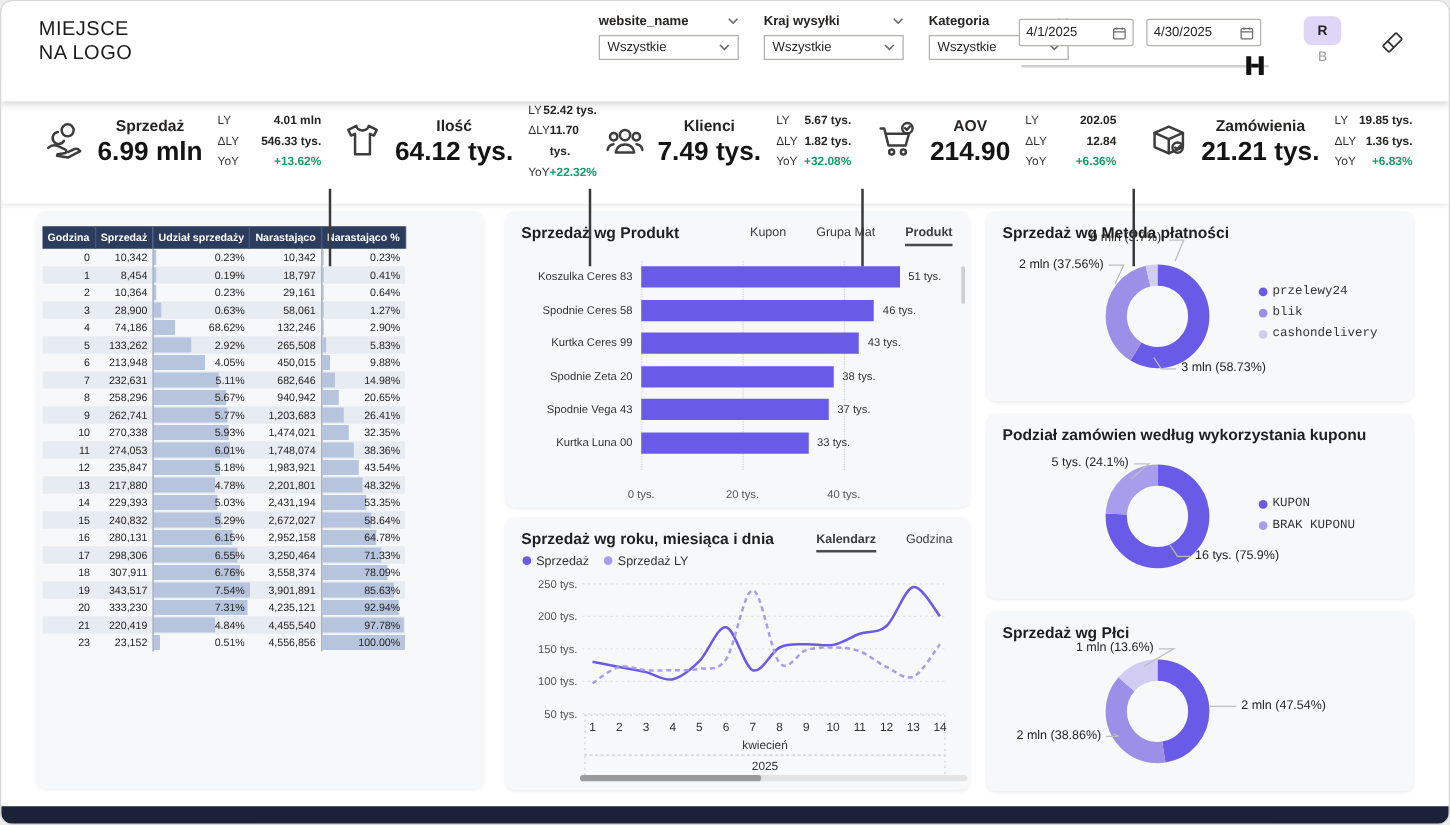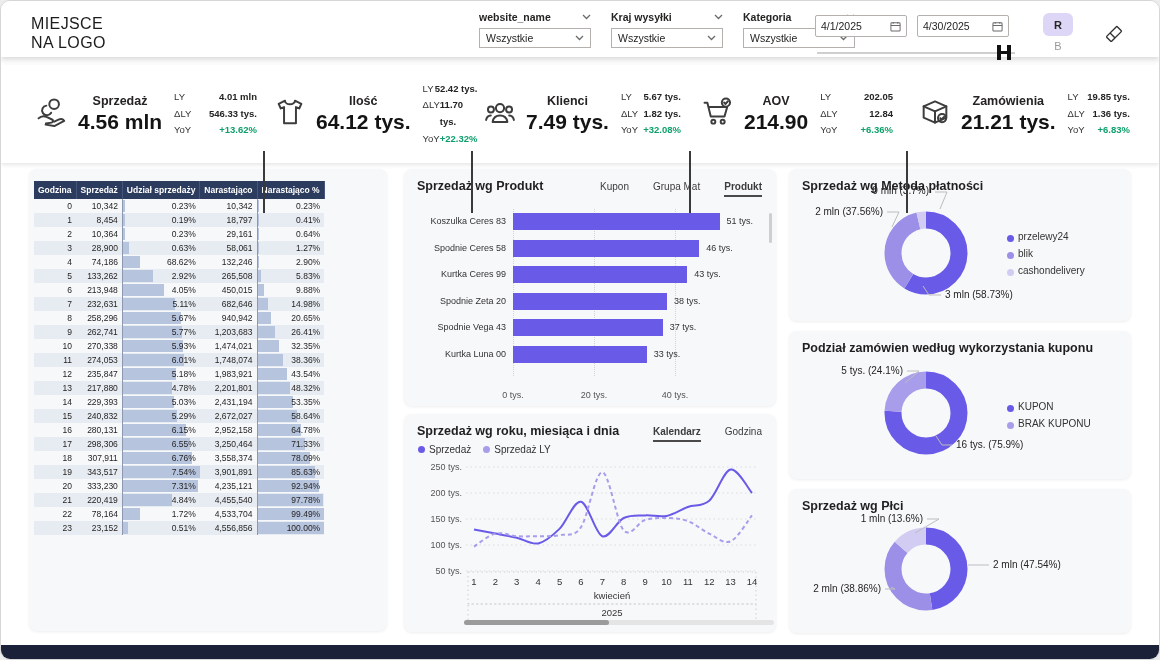--- a/index.html
+++ b/index.html
@@ -1,20 +1,20 @@
 <!DOCTYPE html>
 <html><head>
 <meta charset="utf-8">
 <style>
 * { box-sizing: border-box; margin: 0; padding: 0; }
 body { margin:0; background:#ececec; font-family:"Liberation Sans", sans-serif; }
 .frame { position:relative; width:1160px; height:660px; background:#fff; border:1px solid #d6d6d6; border-radius:10px; overflow:hidden; }
 
 
-.topbar { position:absolute; top:0; left:0; right:0; height:56px; background:#fff; z-index:6; box-shadow:0 3px 5px rgba(0,0,0,.14); }
+.topbar { position:absolute; top:0; left:0; right:0; height:80px; background:#fff; z-index:6; box-shadow:0 3px 5px rgba(0,0,0,.14); }
 .logo { position:absolute; left:30px; top:13px; font-size:16px; letter-spacing:.4px; color:#1c1c1c; line-height:1.2; font-weight:500; }
 .filters { position:absolute; left:478px; top:10px; display:flex; gap:20px; }
 .filter { width:112px; }
 .flabel { display:flex; justify-content:space-between; align-items:center; font-size:10.5px; color:#252423; font-weight:600; }
 .fbox { margin-top:5px; height:20px; border:1px solid #b3b0ad; background:#fff; display:flex; align-items:center; justify-content:space-between; padding:0 6px; font-size:10.5px; color:#252423; cursor:pointer; }
 .chev { width:9px; height:6px; flex:none; }
 .chev polyline { fill:none; stroke:#6b6b6b; stroke-width:1.3; }
 .dates { position:absolute; left:814px; top:14px; display:flex; gap:10px; }
 .datebox { width:92px; height:22px; border:1px solid #b3b0ad; border-radius:2px; display:flex; align-items:center; justify-content:space-between; padding:0 5px; font-size:10.5px; color:#252423; background:#fff; }
 .cal { width:11px; height:11px; }
@@ -74,21 +74,21 @@
 .linesvg { position:absolute; left:14px; top:46px; }
 .hscroll { position:absolute; left:60px; top:206px; width:310px; height:5px; background:#e4e4e4; border-radius:3px; }
 .hthumb { position:absolute; left:0; top:0; width:145px; height:5px; background:#9b9b9b; border-radius:3px; cursor:pointer; }
 
 
 .donut-svg { position:absolute; inset:0; }
 .callouts { position:absolute; inset:0; pointer-events:none; }
 .callouts polyline { fill:none; stroke:#bdbdbd; stroke-width:1; }
 .dlabel { position:absolute; font-size:10px; color:#252423; white-space:nowrap; }
 .dlegend { position:absolute; font-size:10px; color:#333; }
-.dlegend .li { display:flex; align-items:flex-end; height:17px; cursor:pointer; white-space:nowrap; }
+.dlegend .li { display:flex; align-items:center; height:17px; cursor:pointer; white-space:nowrap;font-family:Liberation Mono, monospace; }
 
 .bottombar { position:absolute; left:0; right:0; bottom:0; height:14px; background:#1a2138; }
 </style>
 </head>
 <body>
 
 <div class="frame">
 
   <header class="topbar">
     <div class="logo">
@@ -177,21 +177,21 @@
       <span class="icon">
         <svg viewBox="0 0 24 24">
             <circle cx="13.5" cy="6.5" r="3.4"></circle>
             <path d="M8 7.5a3.4 3.4 0 1 0 3.4 5"></path>
             <path d="M2.5 16.5c1.6-1.6 3.6-2 5.6-1l3.9 1.8c1.1.5 1 2-.3 2.2l-4 .6"></path>
             <path d="M7.5 20.9l6.1 1 7-3.6c-1-1.5-2.5-1.6-4-.9l-3 1.4"></path>
           </svg>
       </span>
       <div class="kmain">
         <div class="ktitle">Sprzedaż</div>
-        <div class="kvalue">4.56 mln</div>
+        <div class="kvalue">6.99 mln</div>
       </div>
       <div class="kstats">
           <div class="krow">
             <span>LY</span>
             <b>4.01 mln</b>
           </div>
           <div class="krow">
             <span>ΔLY</span>
             <b>546.33 tys.</b>
           </div>
@@ -481,27 +481,20 @@
             <td class="barcell"><i class="dbar" style="width: 96.9496%;"></i><span>7.31%</span></td>
             <td>4,235,121</td>
             <td class="barcell"><i class="dbar" style="width: 92.94%;"></i><span>92.94%</span></td>
           </tr>
           <tr>
             <td>21</td>
             <td>220,419</td>
             <td class="barcell"><i class="dbar" style="width: 64.191%;"></i><span>4.84%</span></td>
             <td>4,455,540</td>
             <td class="barcell"><i class="dbar" style="width: 97.78%;"></i><span>97.78%</span></td>
-          </tr>
-          <tr>
-            <td>22</td>
-            <td>78,164</td>
-            <td class="barcell"><i class="dbar" style="width: 22.8117%;"></i><span>1.72%</span></td>
-            <td>4,533,704</td>
-            <td class="barcell"><i class="dbar" style="width: 99.49%;"></i><span>99.49%</span></td>
           </tr>
           <tr>
             <td>23</td>
             <td>23,152</td>
             <td class="barcell"><i class="dbar" style="width: 6.76393%;"></i><span>0.51%</span></td>
             <td>4,556,856</td>
             <td class="barcell"><i class="dbar" style="width: 100%;"></i><span>100.00%</span></td>
           </tr>
         </tbody>
     </table>

